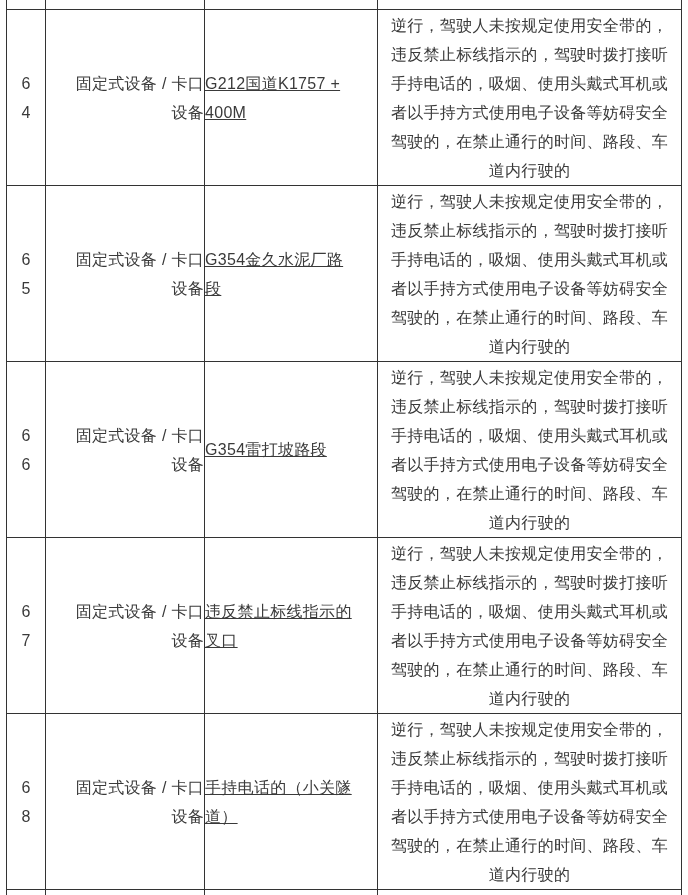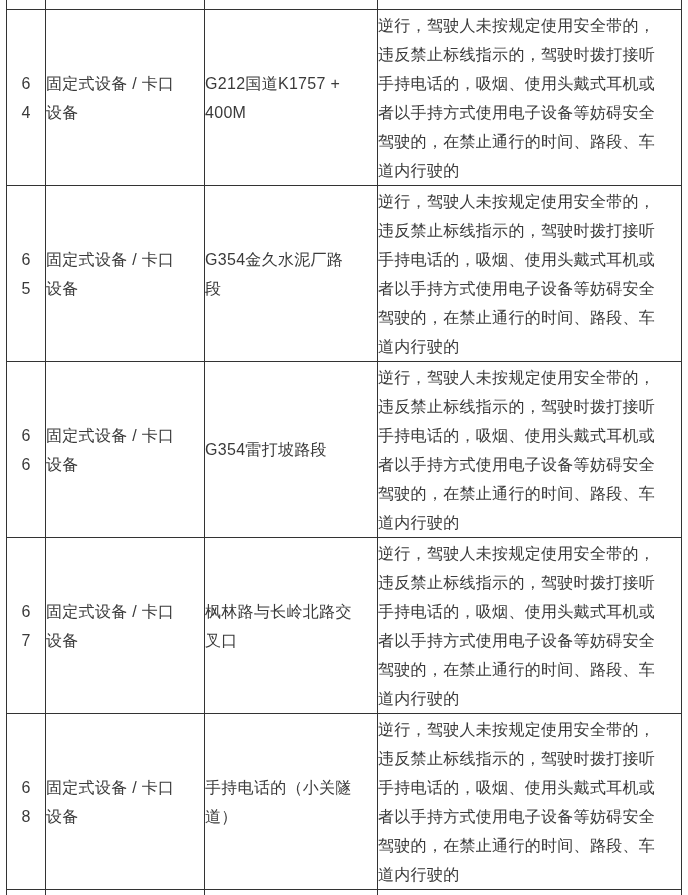--- a/index.html
+++ b/index.html
@@ -37,28 +37,31 @@
   tr.partial-top    { height: 12px; }
   tr.data-row       { height: 176px; }
   tr.partial-bottom { height: 24px; }
   td.c-num {
     text-align: center;
     padding-right: 4px;
   }
   td.c-type {
     padding-left: 10px;
     padding-right: 4px;
+    text-align: right;
   }
   td.c-loc {
     padding-left: 11px;
     padding-right: 4px;
+    text-decoration: underline;
   }
   td.c-desc {
     padding-left: 5px;
     padding-right: 3px;
+    text-align: center;
   }
 </style>
 </head>
 <body>
 
 <div class="screen">
   <table class="doc-table">
     <colgroup>
       <col style="width:39px">
       <col style="width:159px">
@@ -115,21 +118,21 @@
 者以手持方式使用电子设备等妨碍安全
 驾驶的，在禁止通行的时间、路段、车
 道内行驶的</td>
       </tr>
 
       <tr class="data-row">
         <td class="c-num">6
 7</td>
         <td class="c-type">固定式设备 / 卡口
 设备</td>
-        <td class="c-loc">枫林路与长岭北路交
+        <td class="c-loc">违反禁止标线指示的
 叉口</td>
         <td class="c-desc">逆行，驾驶人未按规定使用安全带的，
 违反禁止标线指示的，驾驶时拨打接听
 手持电话的，吸烟、使用头戴式耳机或
 者以手持方式使用电子设备等妨碍安全
 驾驶的，在禁止通行的时间、路段、车
 道内行驶的</td>
       </tr>
 
       <tr class="data-row">

